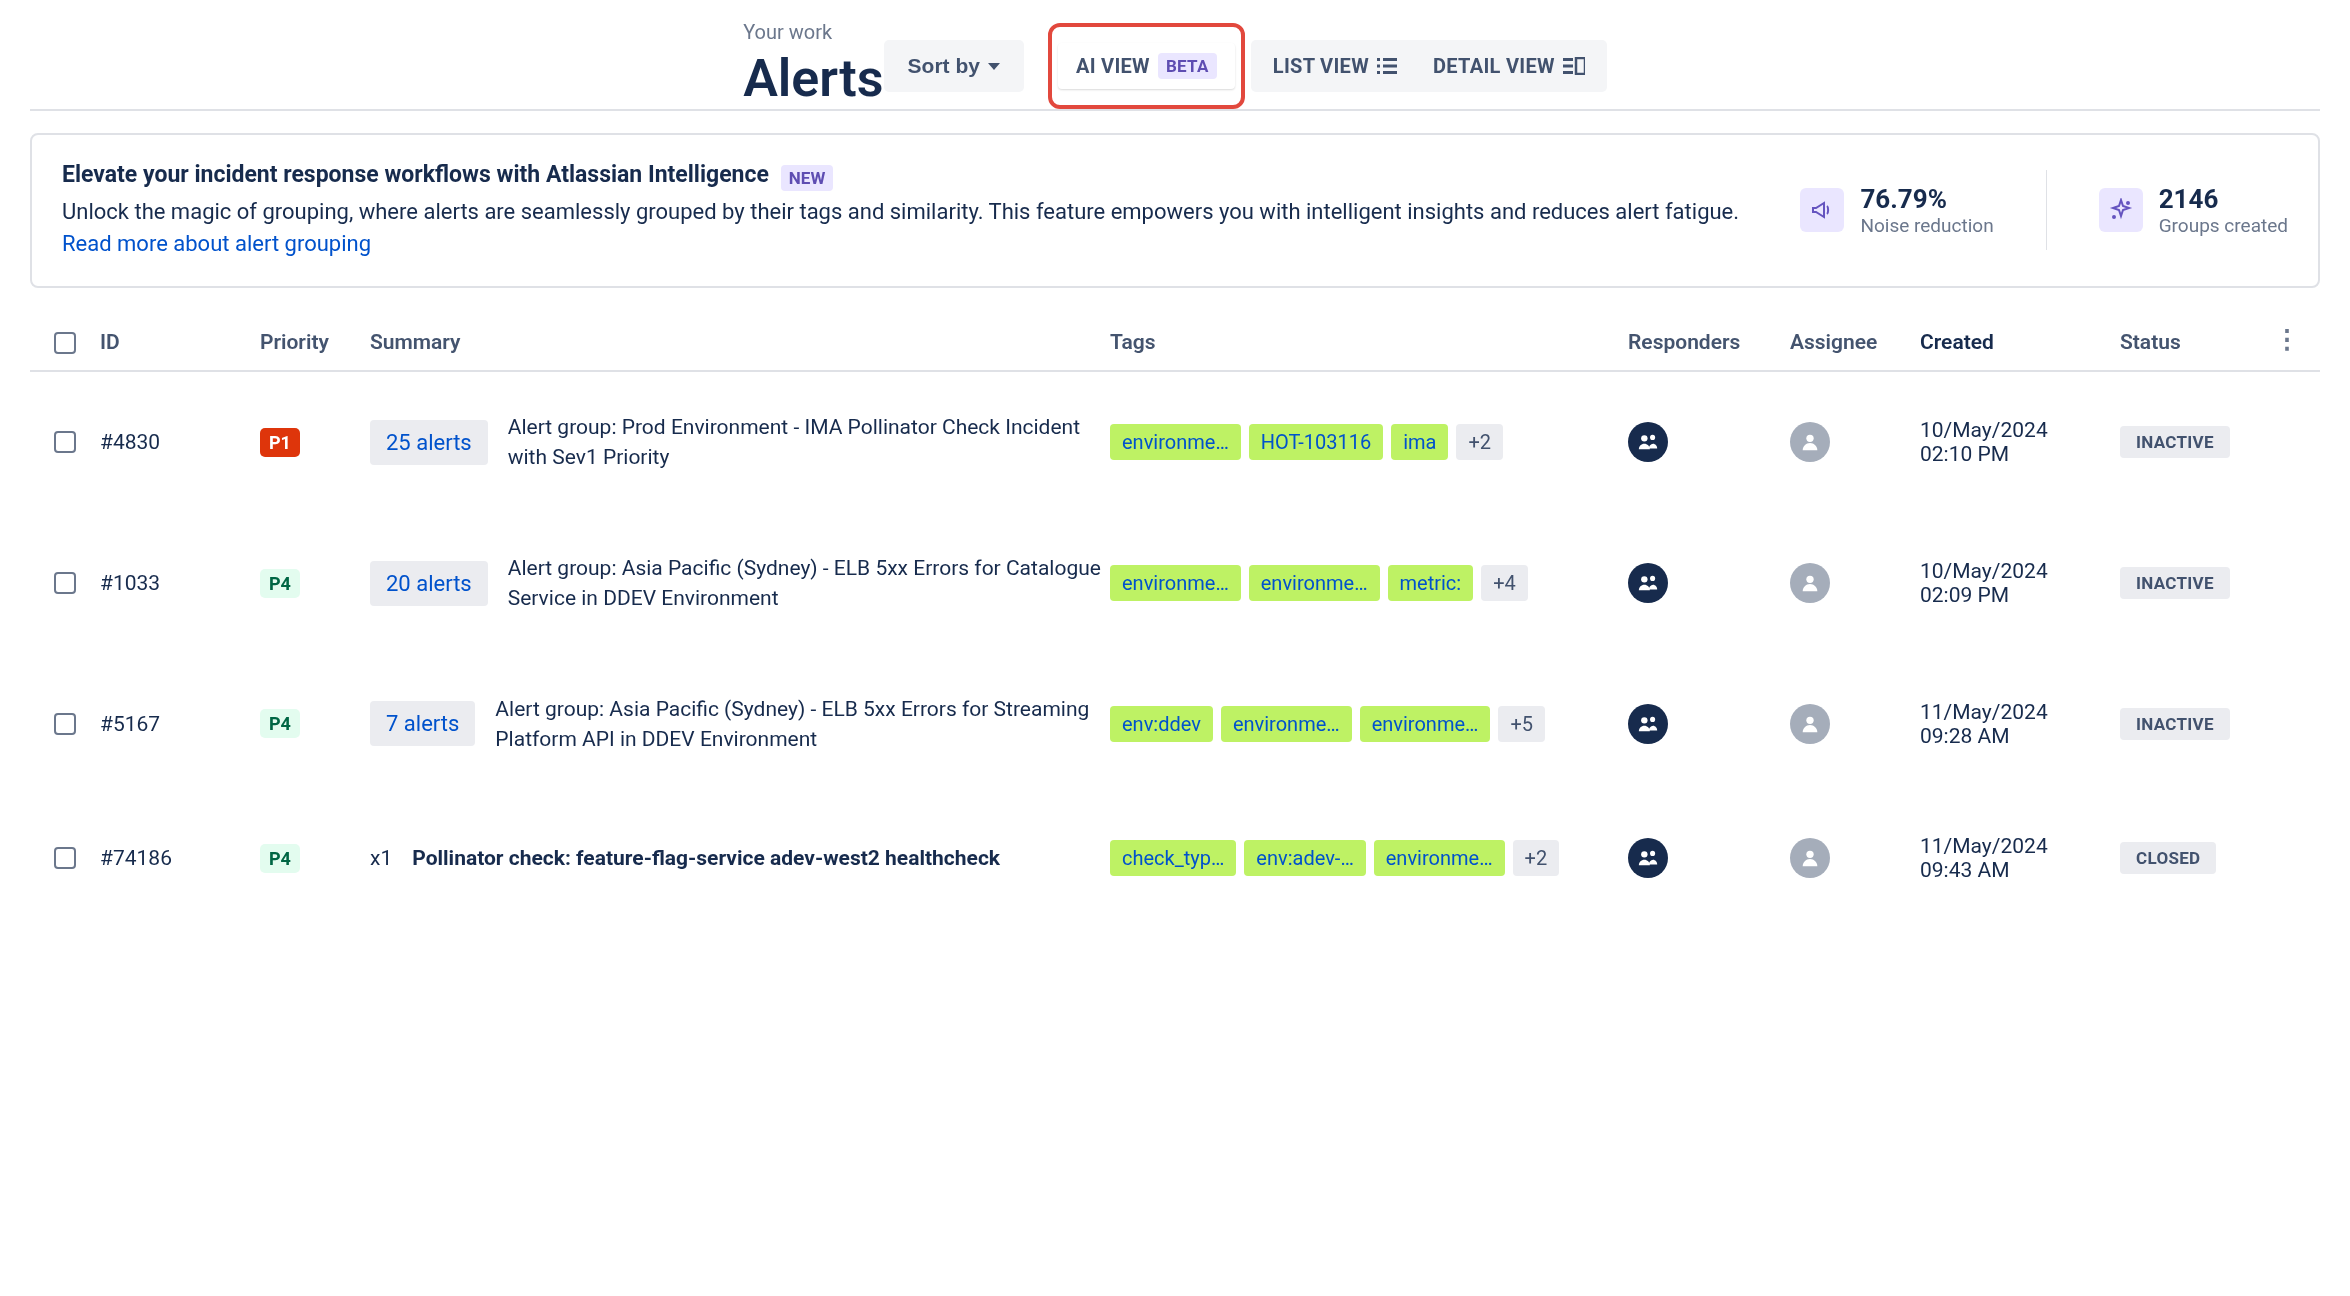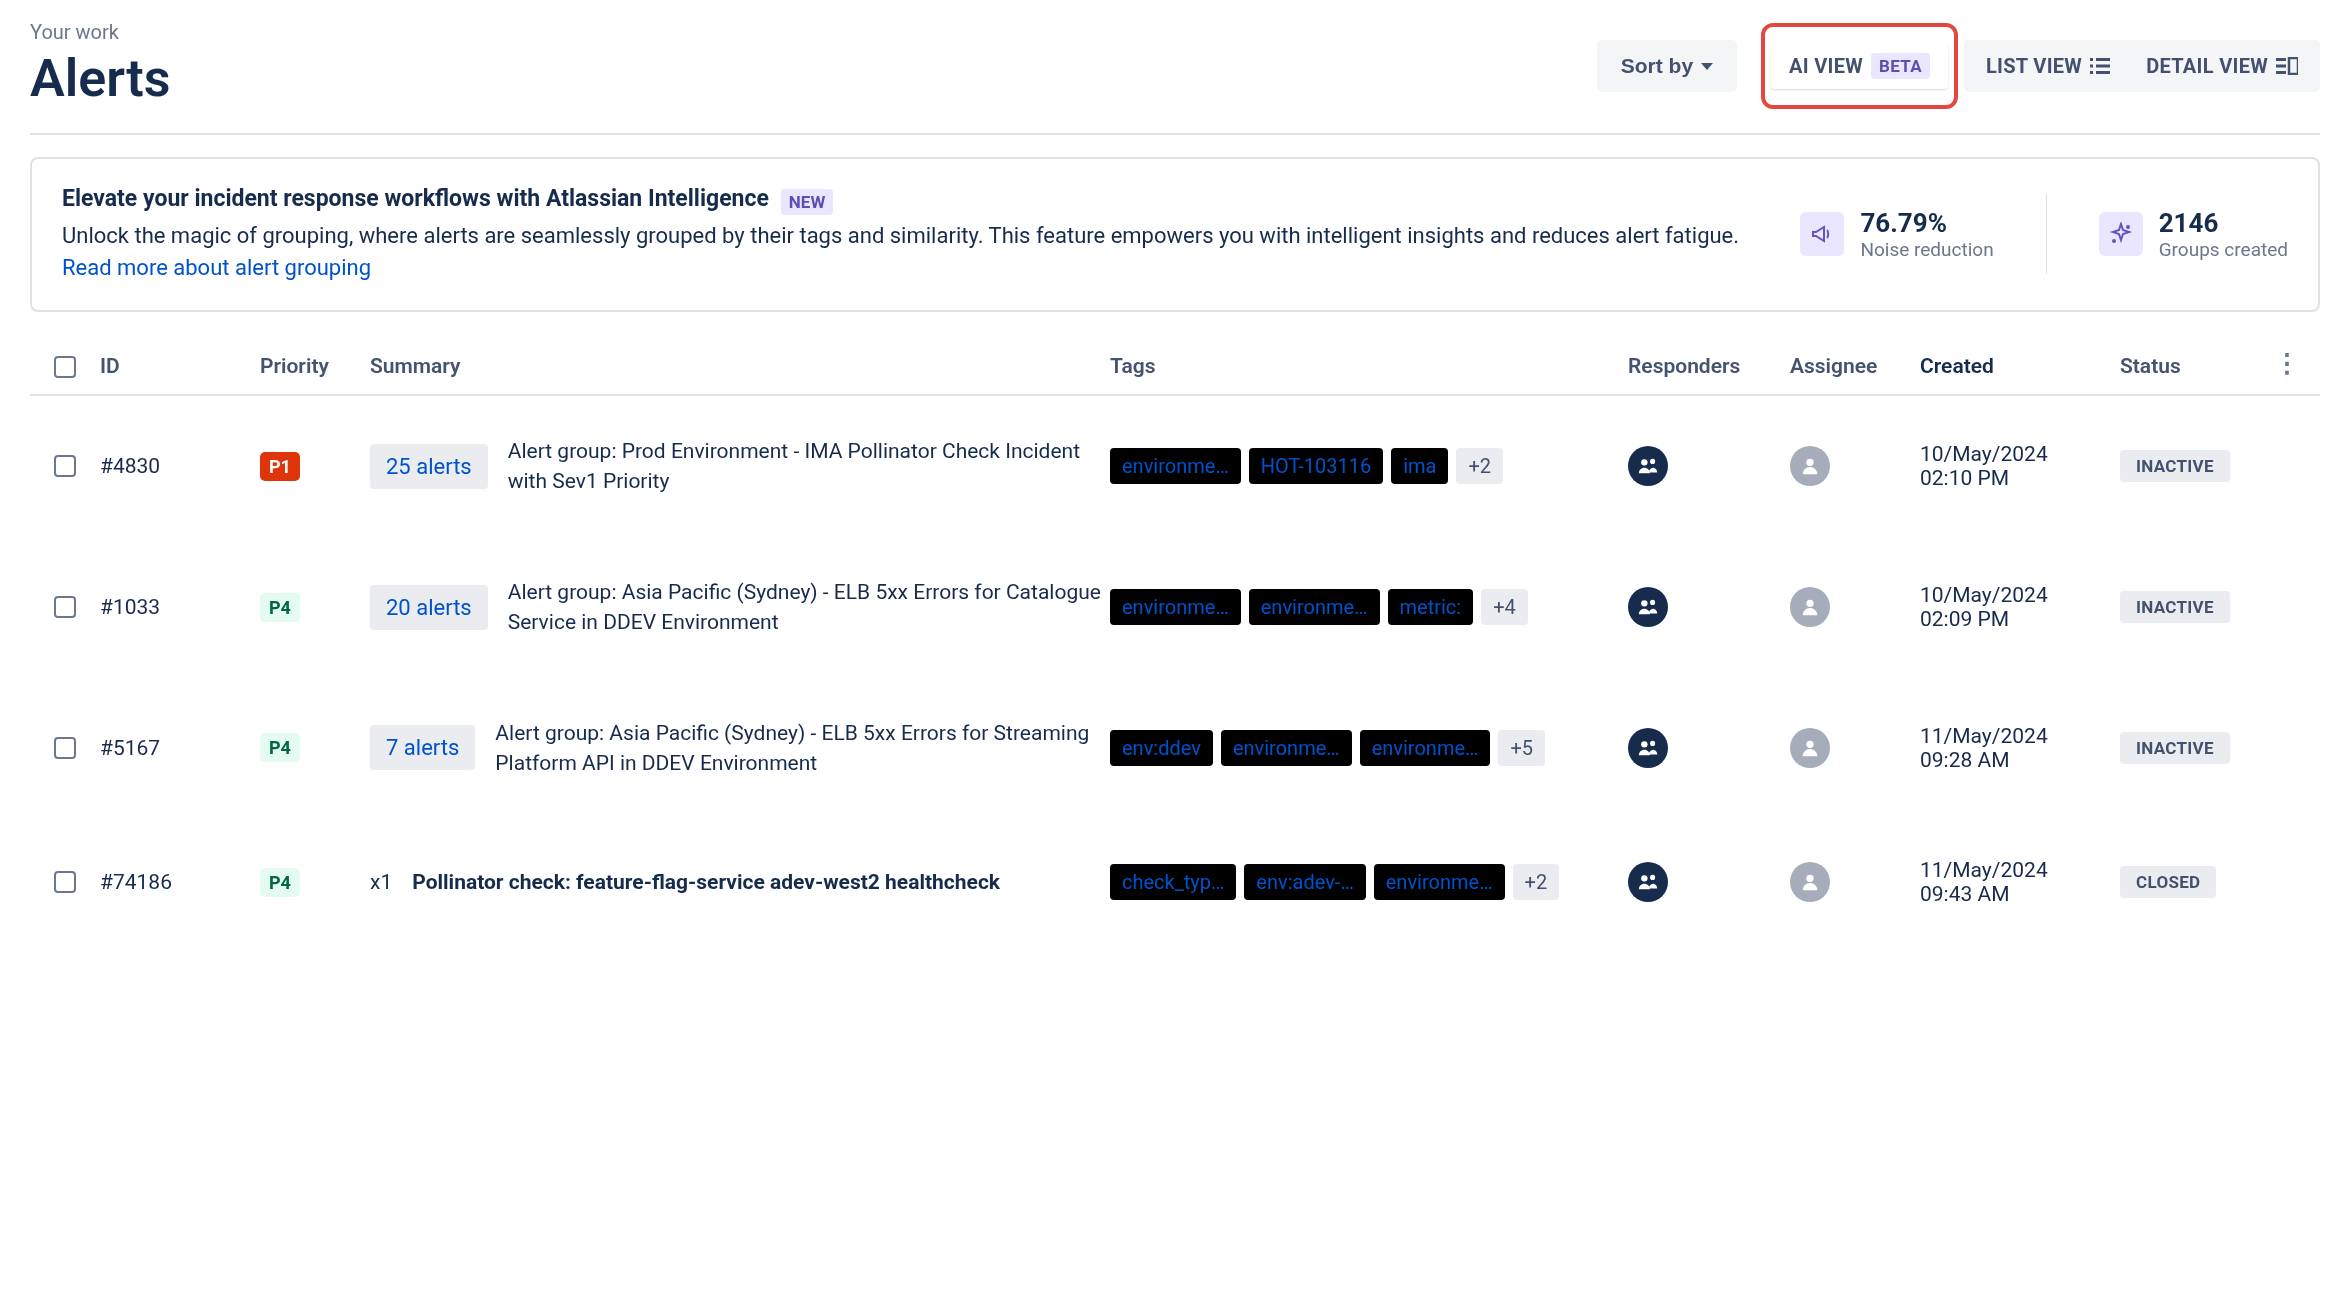--- a/index.html
+++ b/index.html
@@ -3,21 +3,21 @@
 <meta charset="utf-8">
 <style>
 * { box-sizing: border-box; margin: 0; padding: 0; }
 body {
   font-family: -apple-system, BlinkMacSystemFont, "Segoe UI", Roboto, sans-serif;
   background: #fff;
   color: #172B4D;
   padding: 20px 30px 30px 30px;
   width: 2350px;
 }
-.header { display: flex; justify-content: space-between; align-items: flex-end; margin-bottom: 24px; }
+.header { display: flex; justify-content: center; align-items: flex-end; }
 .breadcrumb { font-size: 20px; color: #6B778C; margin-bottom: 4px; }
 .page-title { font-size: 52px; font-weight: 600; color: #172B4D; }
 .view-controls { display: flex; align-items: center; gap: 0; }
 .sort-btn { background: #F4F5F7; border: none; padding: 14px 24px; font-size: 21px; font-weight: 600; color: #42526E; border-radius: 5px; cursor: pointer; display: inline-flex; align-items: center; gap: 8px; margin-right: 24px; }
 .chevron { display: inline-block; width: 0; height: 0; border-left: 6px solid transparent; border-right: 6px solid transparent; border-top: 7px solid #42526E; }
 .view-tabs { display: flex; background: #F4F5F7; border-radius: 5px; padding: 4px; }
 .view-tab { padding: 10px 18px; font-size: 20px; font-weight: 700; color: #42526E; cursor: pointer; display: inline-flex; align-items: center; gap: 8px; border-radius: 4px; letter-spacing: 0.3px; }
 .view-tab.active { background: #fff; box-shadow: 0 1px 2px rgba(0,0,0,0.15); }
 .ai-highlight { position: relative; border: 4px solid #E2483D; border-radius: 12px; padding: 16px 6px; }
 .beta-badge { background: #EAE6FF; color: #5E4DB2; font-size: 17px; font-weight: 700; padding: 3px 8px; border-radius: 4px; }
@@ -49,21 +49,21 @@
 .col-status { width: 150px; }
 .col-more { width: 30px; text-align: right; color: #6B778C; font-size: 26px; }
 .checkbox { width: 22px; height: 22px; border: 2px solid #6B778C; border-radius: 4px; cursor: pointer; }
 .priority-badge { display: inline-block; font-size: 18px; font-weight: 700; padding: 4px 9px; border-radius: 5px; color: #fff; }
 .p1 { background: #DE350B; }
 .p4 { background: #E3FCEF; color: #006644; }
 .alerts-pill { background: #EBECF0; color: #0052CC; font-size: 22px; padding: 10px 16px; border-radius: 4px; font-weight: 400; white-space: nowrap; }
 .x-mult { font-size: 21px; color: #172B4D; }
 .summary-text { font-size: 21px; color: #172B4D; line-height: 1.45; }
 .summary-text.bold { font-weight: 700; }
-.tag { background: #000000; color: #0052CC; font-size: 20px; padding: 6px 12px; border-radius: 4px; white-space: nowrap; }
+.tag { background: #bef264; color: #0052CC; font-size: 20px; padding: 6px 12px; border-radius: 4px; white-space: nowrap; }
 .tag-more { background: #EBECF0; color: #42526E; font-size: 20px; padding: 6px 12px; border-radius: 4px; }
 .avatar-resp { width: 40px; height: 40px; border-radius: 50%; background: #172B4D; display: flex; align-items: center; justify-content: center; }
 .avatar-assign { width: 40px; height: 40px; border-radius: 50%; background: #A5ADBA; display: flex; align-items: center; justify-content: center; }
 .status-badge { background: #EBECF0; color: #42526E; font-size: 17px; font-weight: 700; padding: 6px 16px; border-radius: 4px; letter-spacing: 0.3px; }
 .thead .col-summary { display: block; }
 </style>
 </head>
 <body>
 
 <div class="header">

